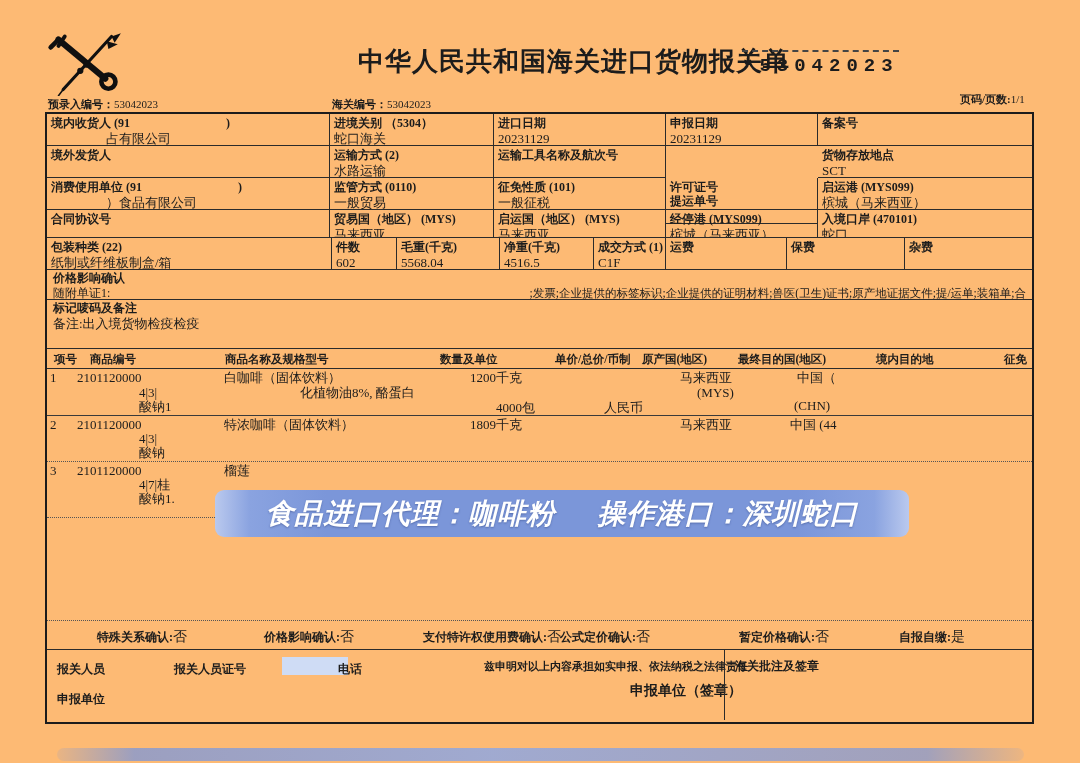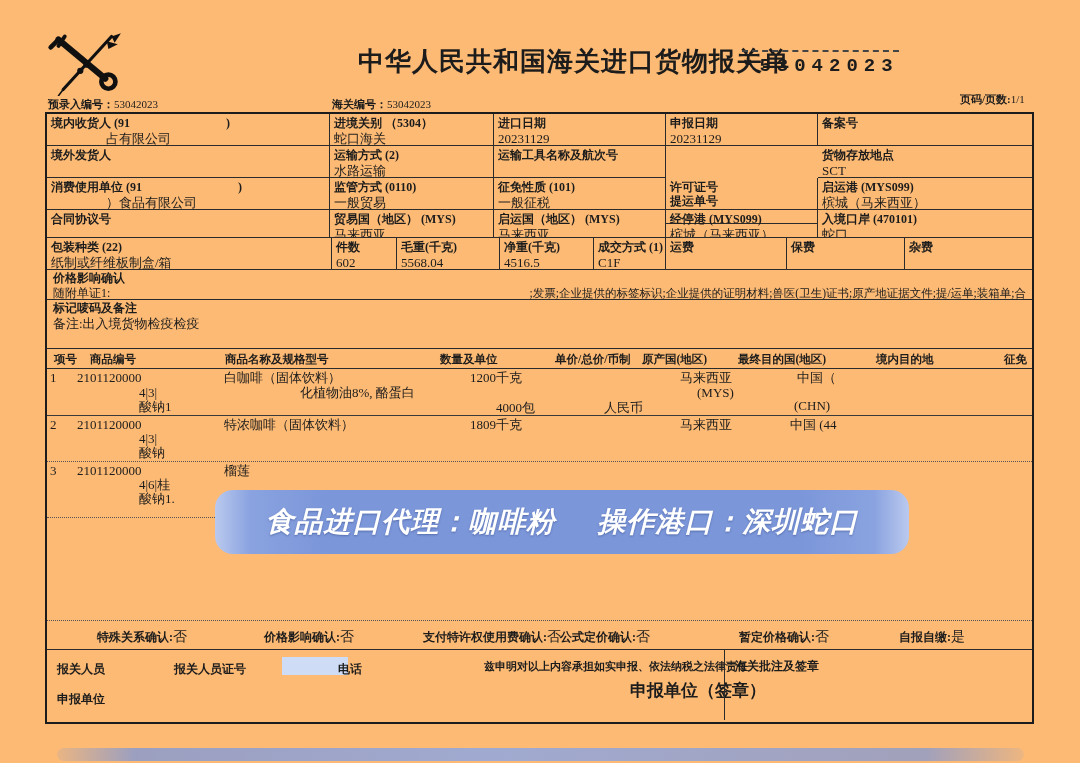--- a/index.html
+++ b/index.html
@@ -9,21 +9,21 @@
   .lbl{font-weight:bold;font-size:12px;white-space:pre;line-height:15px;}
   .val{font-size:13px;white-space:pre;line-height:15px;}
   .cell{position:absolute;box-sizing:border-box;border-right:1px solid #2b2b2b;border-bottom:1px solid #2b2b2b;padding:2px 4px;overflow:hidden;}
   .cell.last{border-right:none;}
   #form-box{position:absolute;left:45px;top:112px;width:985px;height:608px;border:2px solid #1c1c1c;box-sizing:content-box;}
   .fullrow{position:absolute;left:0;box-sizing:border-box;width:985px;border-bottom:1px solid #2b2b2b;padding:1px 6px;overflow:hidden;}
   .gh{position:absolute;font-weight:bold;font-size:11.5px;white-space:pre;}
   .gt{position:absolute;font-size:13px;white-space:pre;line-height:14px;}
   .sep{position:absolute;height:0;border-top:1px solid #3a3a3a;}
   .sep.dot{border-top:1px dotted #555;}
-  #banner{position:absolute;left:215px;top:490px;width:694px;height:64px;border-radius:18px;
+  #banner{position:absolute;left:215px;top:490px;width:694px;height:47px;border-radius:9px;
     background:linear-gradient(90deg,#bac9ee 0%,#8aa3e0 5%,#7b96d9 16%,#7b96d9 84%,#8aa3e0 95%,#bac9ee 100%);
     display:flex;align-items:center;justify-content:center;gap:42px;z-index:6;}
   .banner-text{color:#ffffff;font-family:"Liberation Sans","DejaVu Sans",sans-serif;font-weight:bold;font-style:italic;
     font-size:28px;letter-spacing:1px;text-shadow:0 1px 2px rgba(40,60,120,.45);white-space:pre;}
   #title{position:absolute;left:358px;top:44px;font-size:26px;font-weight:bold;letter-spacing:1px;white-space:pre;}
   #serial{position:absolute;left:742px;top:50px;font-size:19px;font-weight:bold;letter-spacing:6px;
     font-family:"Liberation Mono","DejaVu Sans Mono",monospace;border-top:2px dashed #444;padding-top:3px;white-space:pre;}
   .meta{position:absolute;font-size:11px;font-weight:bold;white-space:pre;}
   .meta .num{font-weight:normal;}
   #redact-box{position:absolute;left:235px;top:7px;width:66px;height:18px;background:#cfdcf5;}
@@ -221,21 +221,21 @@
       <span class="gt" style="left:423px;top:50px;">1809千克</span>
       <span class="gt" style="left:633px;top:50px;">马来西亚</span>
       <span class="gt" style="left:743px;top:50px;">中国 (44</span>
       <span class="gt" style="left:92px;top:64px;">4|3|</span>
       <span class="gt" style="left:92px;top:78px;">酸钠</span>
       <div class="sep dot" style="left:0;top:93px;width:985px;"></div>
 
       <span class="gt" style="left:3px;top:96px;">3</span>
       <span class="gt" style="left:30px;top:96px;">2101120000</span>
       <span class="gt" style="left:177px;top:96px;">榴莲</span>
-      <span class="gt" style="left:92px;top:110px;">4|6|桂</span>
+      <span class="gt" style="left:92px;top:110px;">4|7|桂</span>
       <span class="gt" style="left:92px;top:124px;">酸钠1.</span>
       <span class="gt" style="left:451px;top:122px;">4020包</span>
       <span class="gt" style="left:562px;top:122px;">人民币</span>
       <div class="sep dot" style="left:410px;top:133px;width:263px;"></div>
       <div class="sep dot" style="left:0;top:149px;width:170px;"></div>
     </div>
 
     <div class="abs" style="left:0;top:506px;width:985px;height:30px;border-top:1px dotted #555;border-bottom:1px solid #2b2b2b;box-sizing:border-box;">
       <span class="cf-item" style="left:50px;top:7px;"><b>特殊关系确认:</b><span class="cfv">否</span></span>
       <span class="cf-item" style="left:217px;top:7px;"><b>价格影响确认:</b><span class="cfv">否</span></span>
@@ -244,21 +244,21 @@
       <span class="cf-item" style="left:692px;top:7px;"><b>暂定价格确认:</b><span class="cfv">否</span></span>
       <span class="cf-item" style="left:852px;top:7px;"><b>自报自缴:</b><span class="cfv">是</span></span>
     </div>
 
     <div class="abs" style="left:0;top:536px;width:677px;height:70px;">
       <span class="lbl abs" style="left:10px;top:12px;">报关人员</span>
       <span class="lbl abs" style="left:127px;top:12px;">报关人员证号</span>
       <div id="redact-box"></div>
       <span class="lbl abs" style="left:291px;top:12px;">电话</span>
       <span class="lbl abs" style="left:437px;top:9px;font-size:11px;">兹申明对以上内容承担如实申报、依法纳税之法律责任</span>
-      <span class="lbl abs" style="left:583px;top:33px;font-size:17px;">申报单位（签章）</span>
+      <span class="lbl abs" style="left:583px;top:33px;font-size:14px;">申报单位（签章）</span>
       <span class="lbl abs" style="left:10px;top:42px;">申报单位</span>
     </div>
     <div class="abs" style="left:677px;top:536px;width:308px;height:70px;border-left:1px solid #2b2b2b;box-sizing:border-box;">
       <span class="lbl abs" style="left:10px;top:9px;">海关批注及签章</span>
     </div>
   </div>
 
   <div id="banner">
     <span class="banner-text">食品进口代理：咖啡粉</span>
     <span class="banner-text">操作港口：深圳蛇口</span>

